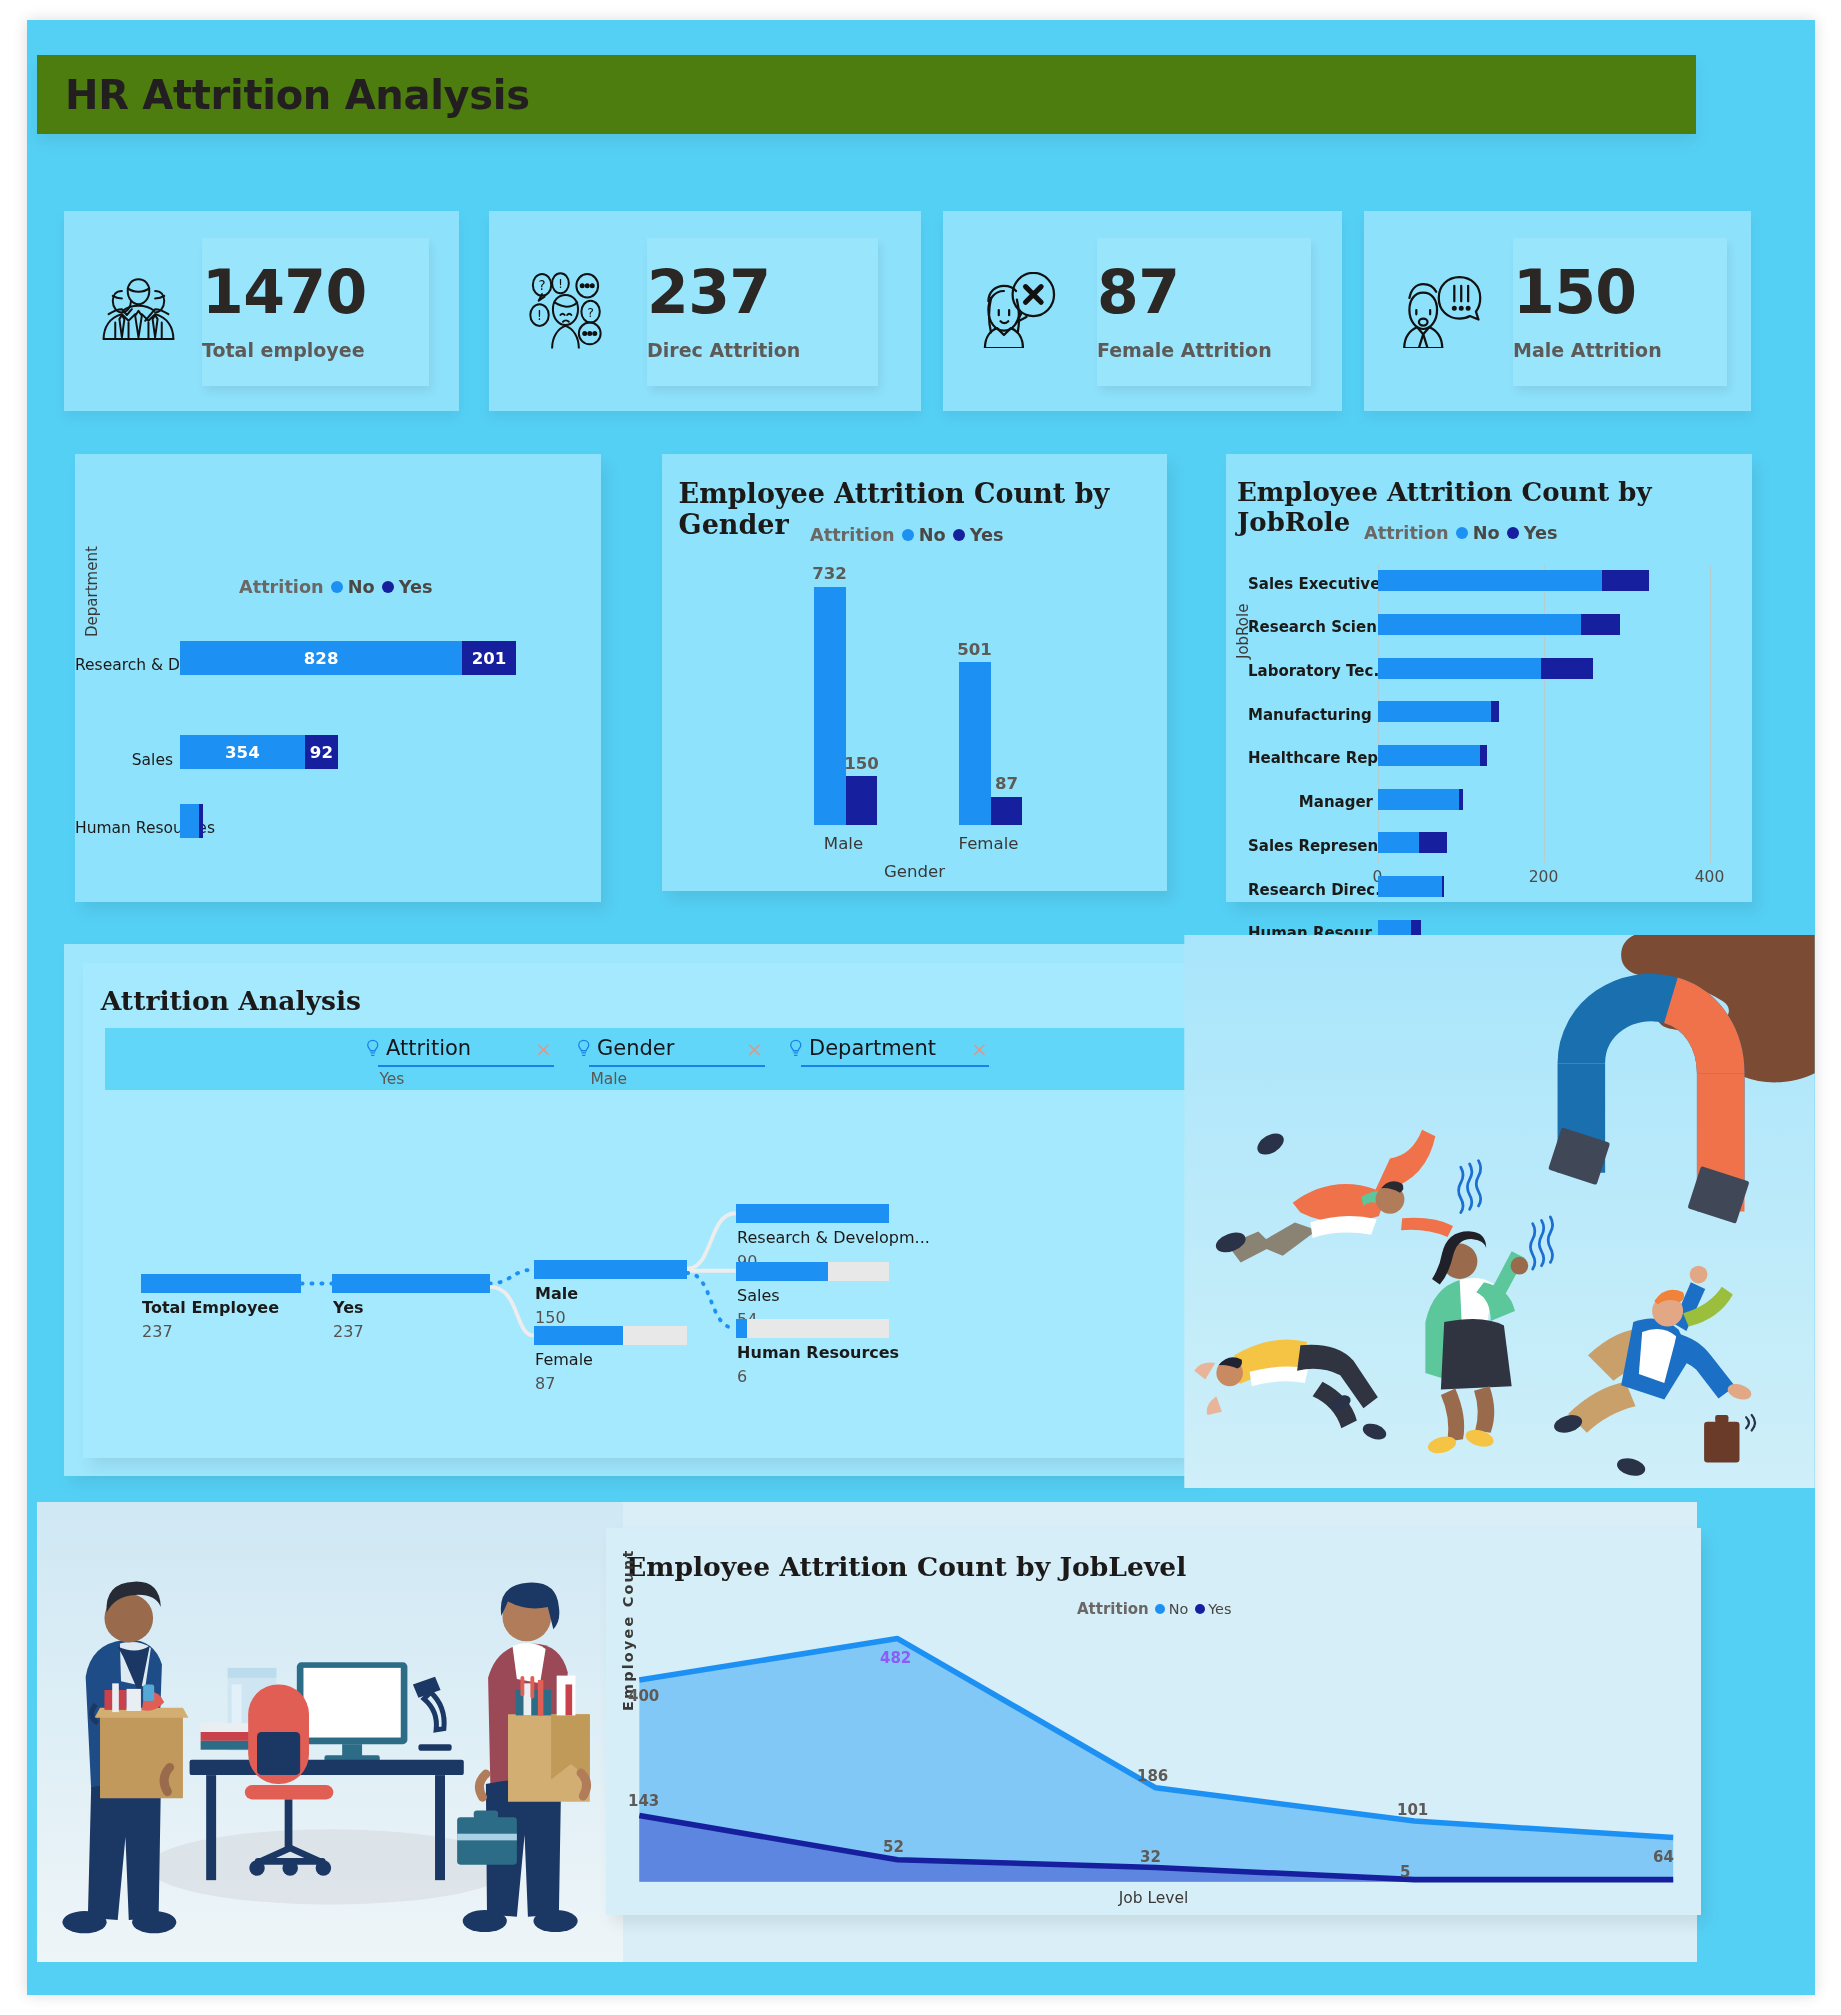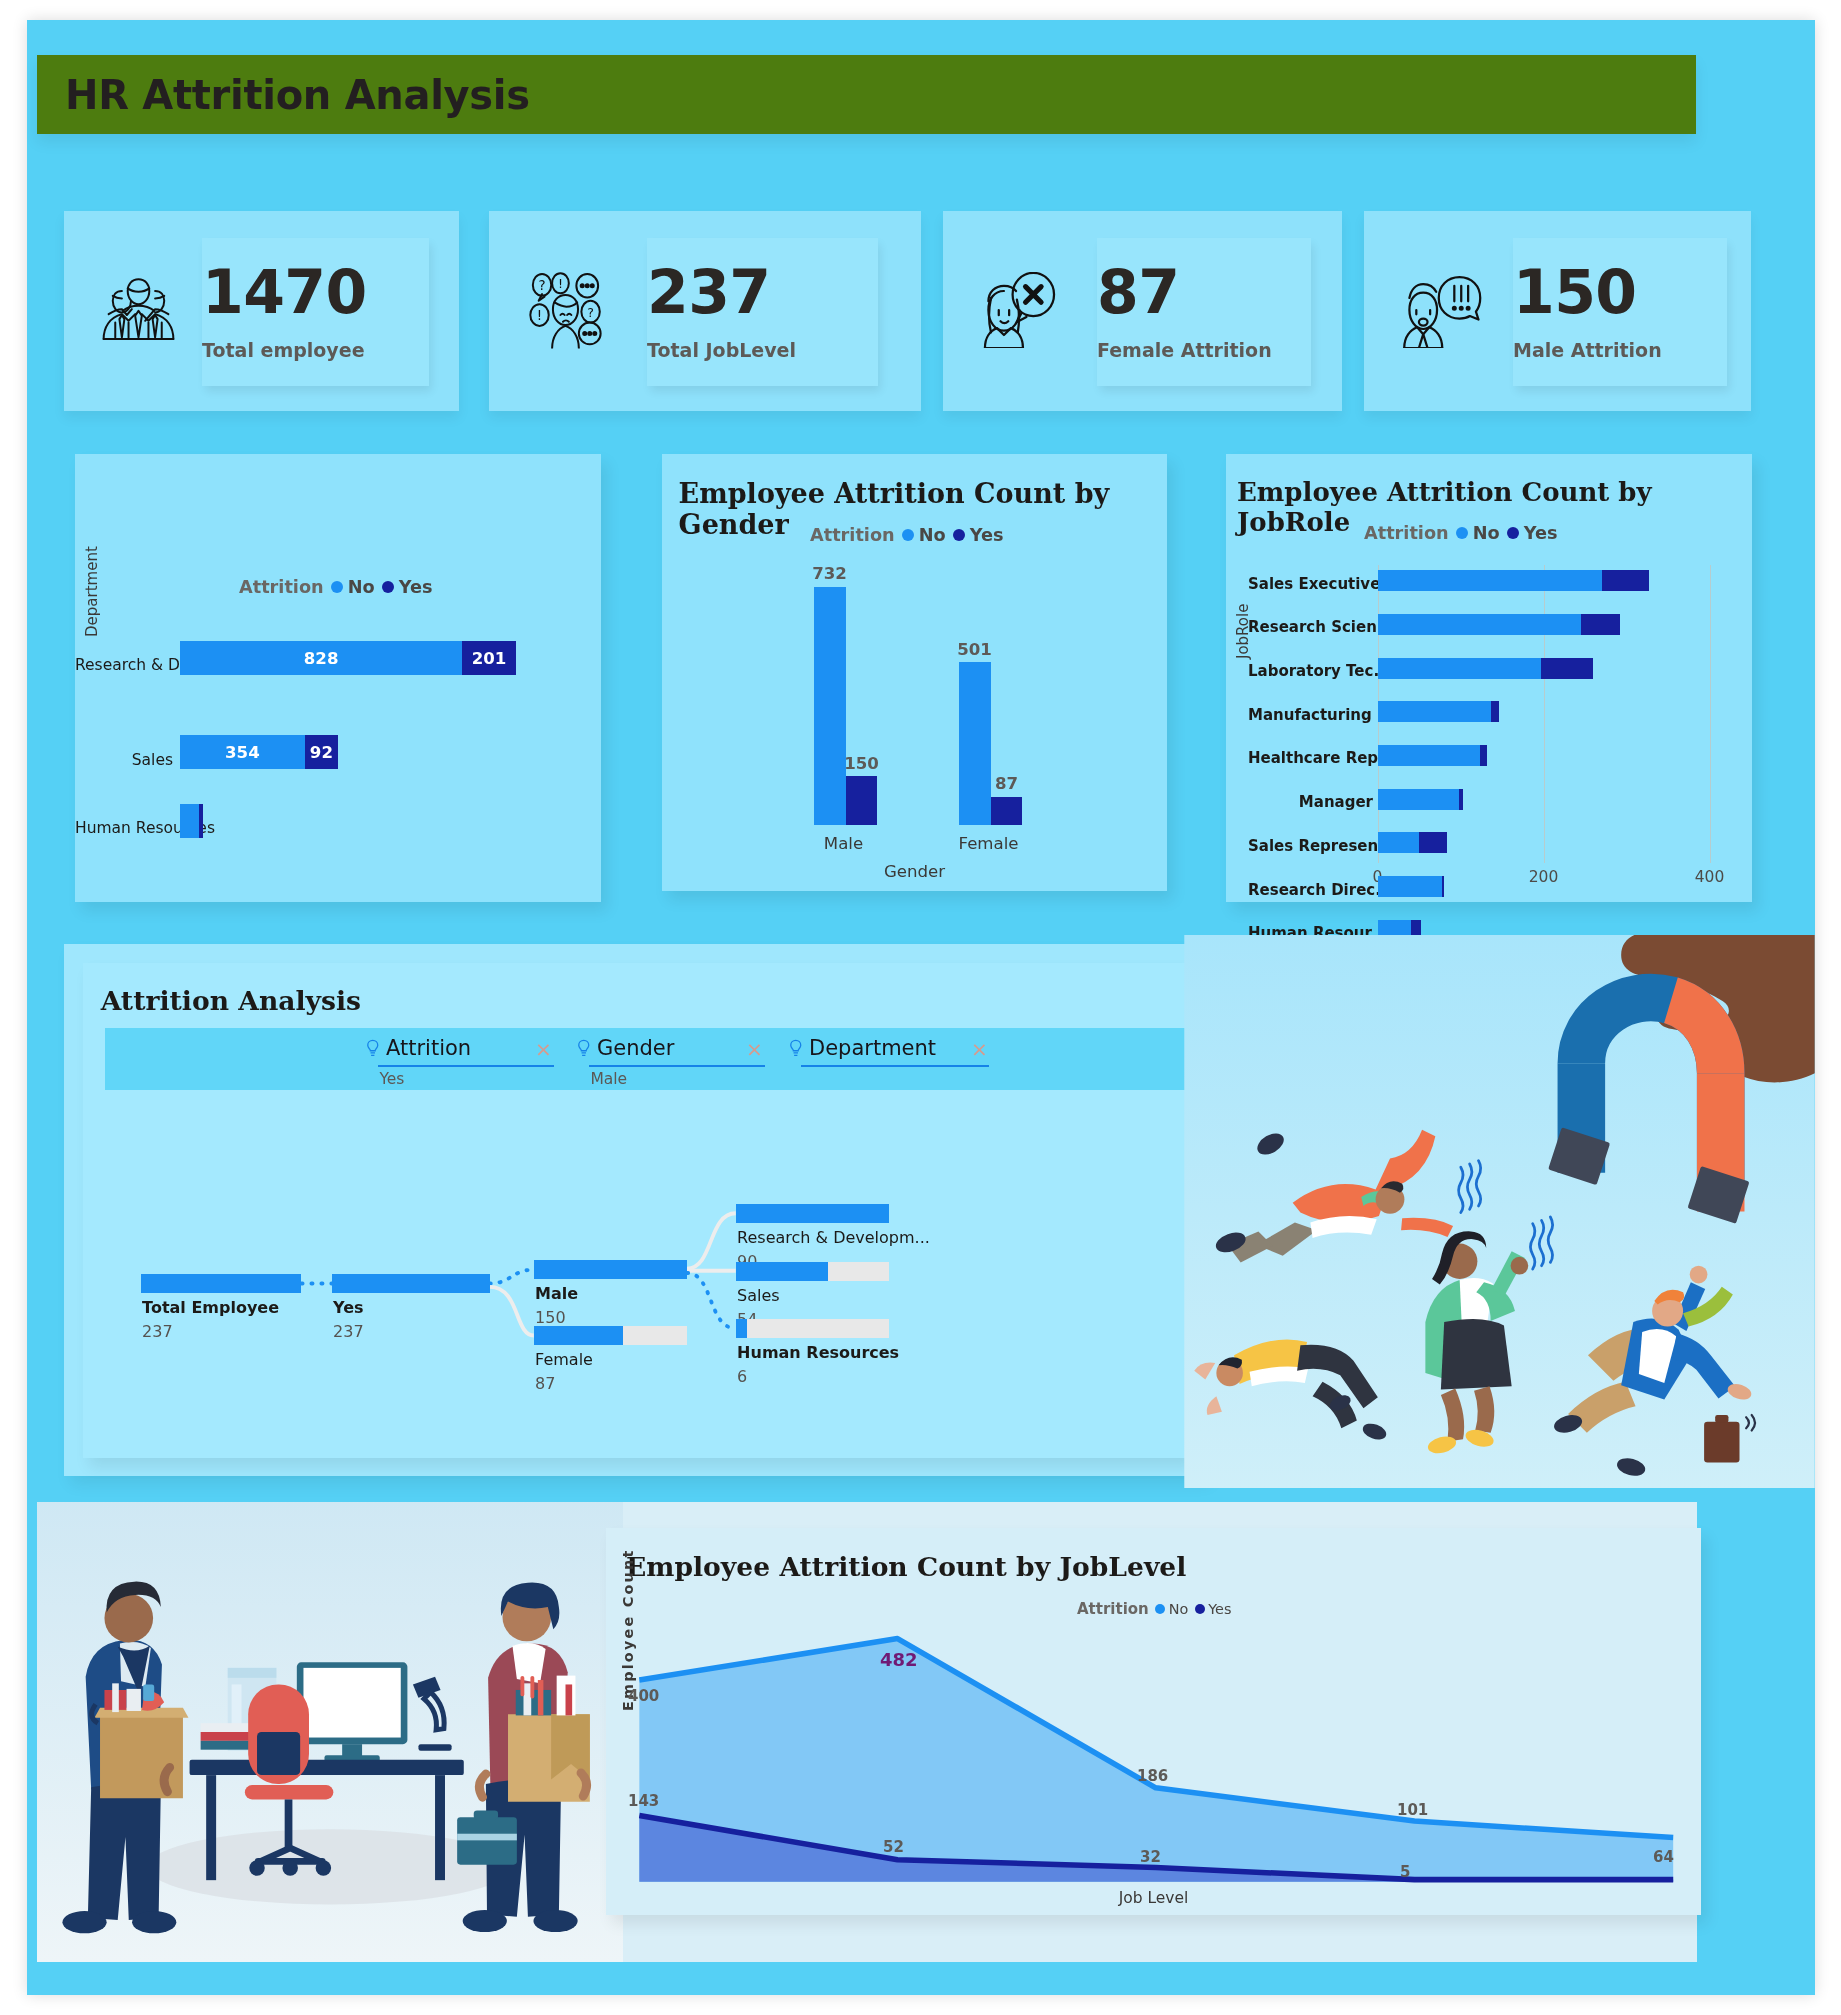--- a/index.html
+++ b/index.html
@@ -218,21 +218,21 @@
         <circle cx="81" cy="74" r="1.8" fill="#111"></circle>
       <path d="M46 28c-9 0-15 7-15 17 0 11 7 19 15 19s15-8 15-19c0-10-6-17-15-17z"></path>
       <path d="M33 37c5 3 10 5 14 5 5 0 10-2 13-5"></path>
       <path d="M40 52c1.5-2 3.5-2 5 0M48 52c1.5-2 3.5-2 5 0"></path>
       <path d="M43 60c2-2 5-2 7 0"></path>
       <path d="M30 92c0-14 7-24 16-27M62 92c0-14-7-24-16-27"></path>
     </svg>
   </div>
   <div class="kpi-inner">
     <div class="kpi-value">237</div>
-    <div class="kpi-label">Total JobLevel</div>
+    <div class="kpi-label">Direc Attrition</div>
   </div>
 </div>
 
 <div class="kpi-card c2">
   <div class="kpi-icon">
     <svg width="87" height="76" viewBox="0 0 100 88" fill="none" stroke="#111" stroke-width="2.6" stroke-linecap="round" stroke-linejoin="round">
       <ellipse cx="66" cy="26" rx="24" ry="25"></ellipse>
       <path d="M52 48l-5 10 11-6"></path>
       <path d="M57 17l18 18M75 17L57 35" stroke-width="6"></path>
       <path d="M32 22c-11 0-18 9-18 22 0 14 8 24 18 24s18-10 18-24"></path>
@@ -764,21 +764,21 @@
   <svg style="position:absolute; left:0; top:0; width:1095px; height:387px;" viewBox="0 0 1980 700" width="1095" height="387">
 
     <polygon points="60,275 527,200 994,470 1462,530 1930,560 1930,640 60,640" fill="#82C8F6"></polygon>
     <polyline points="60,275 527,200 994,470 1462,530 1930,560" fill="none" stroke="#1C90F3" stroke-width="10" stroke-linejoin="round"></polyline>
 
     <polygon points="60,520 527,600 994,614 1462,636 1930,636 1930,640 60,640" fill="#5C86E0"></polygon>
     <polyline points="60,520 527,600 994,614 1462,636 1930,636" fill="none" stroke="#16209E" stroke-width="10" stroke-linejoin="round"></polyline>
   </svg>
 
   <div style="position:absolute; left:22px; top:159px; font-family:'DejaVu Sans',sans-serif; font-weight:bold; font-size:15px; color:#5d5a57;">400</div>
-  <div style="position:absolute; left:274px; top:121px; font-family:'DejaVu Sans',sans-serif; font-weight:bold; font-size:18px; color:#701a75;">482</div>
+  <div style="position:absolute; left:274px; top:121px; font-family:'DejaVu Sans',sans-serif; font-weight:bold; font-size:15px; color:#8b5cf6;">482</div>
   <div style="position:absolute; left:531px; top:239px; font-family:'DejaVu Sans',sans-serif; font-weight:bold; font-size:15px; color:#5d5a57;">186</div>
   <div style="position:absolute; left:791px; top:273px; font-family:'DejaVu Sans',sans-serif; font-weight:bold; font-size:15px; color:#5d5a57;">101</div>
   <div style="position:absolute; left:1047px; top:320px; font-family:'DejaVu Sans',sans-serif; font-weight:bold; font-size:15px; color:#5d5a57;">64</div>
 
   <div style="position:absolute; left:22px; top:264px; font-family:'DejaVu Sans',sans-serif; font-weight:bold; font-size:15px; color:#5d5a57;">143</div>
   <div style="position:absolute; left:277px; top:310px; font-family:'DejaVu Sans',sans-serif; font-weight:bold; font-size:15px; color:#5d5a57;">52</div>
   <div style="position:absolute; left:534px; top:320px; font-family:'DejaVu Sans',sans-serif; font-weight:bold; font-size:15px; color:#5d5a57;">32</div>
   <div style="position:absolute; left:794px; top:335px; font-family:'DejaVu Sans',sans-serif; font-weight:bold; font-size:15px; color:#5d5a57;">5</div>
 
   <div style="position:absolute; left:0; bottom:7.7px; width:1095px; text-align:center; font-family:'DejaVu Sans',sans-serif; font-size:15.5px; color:#3b3937;">Job Level</div>

